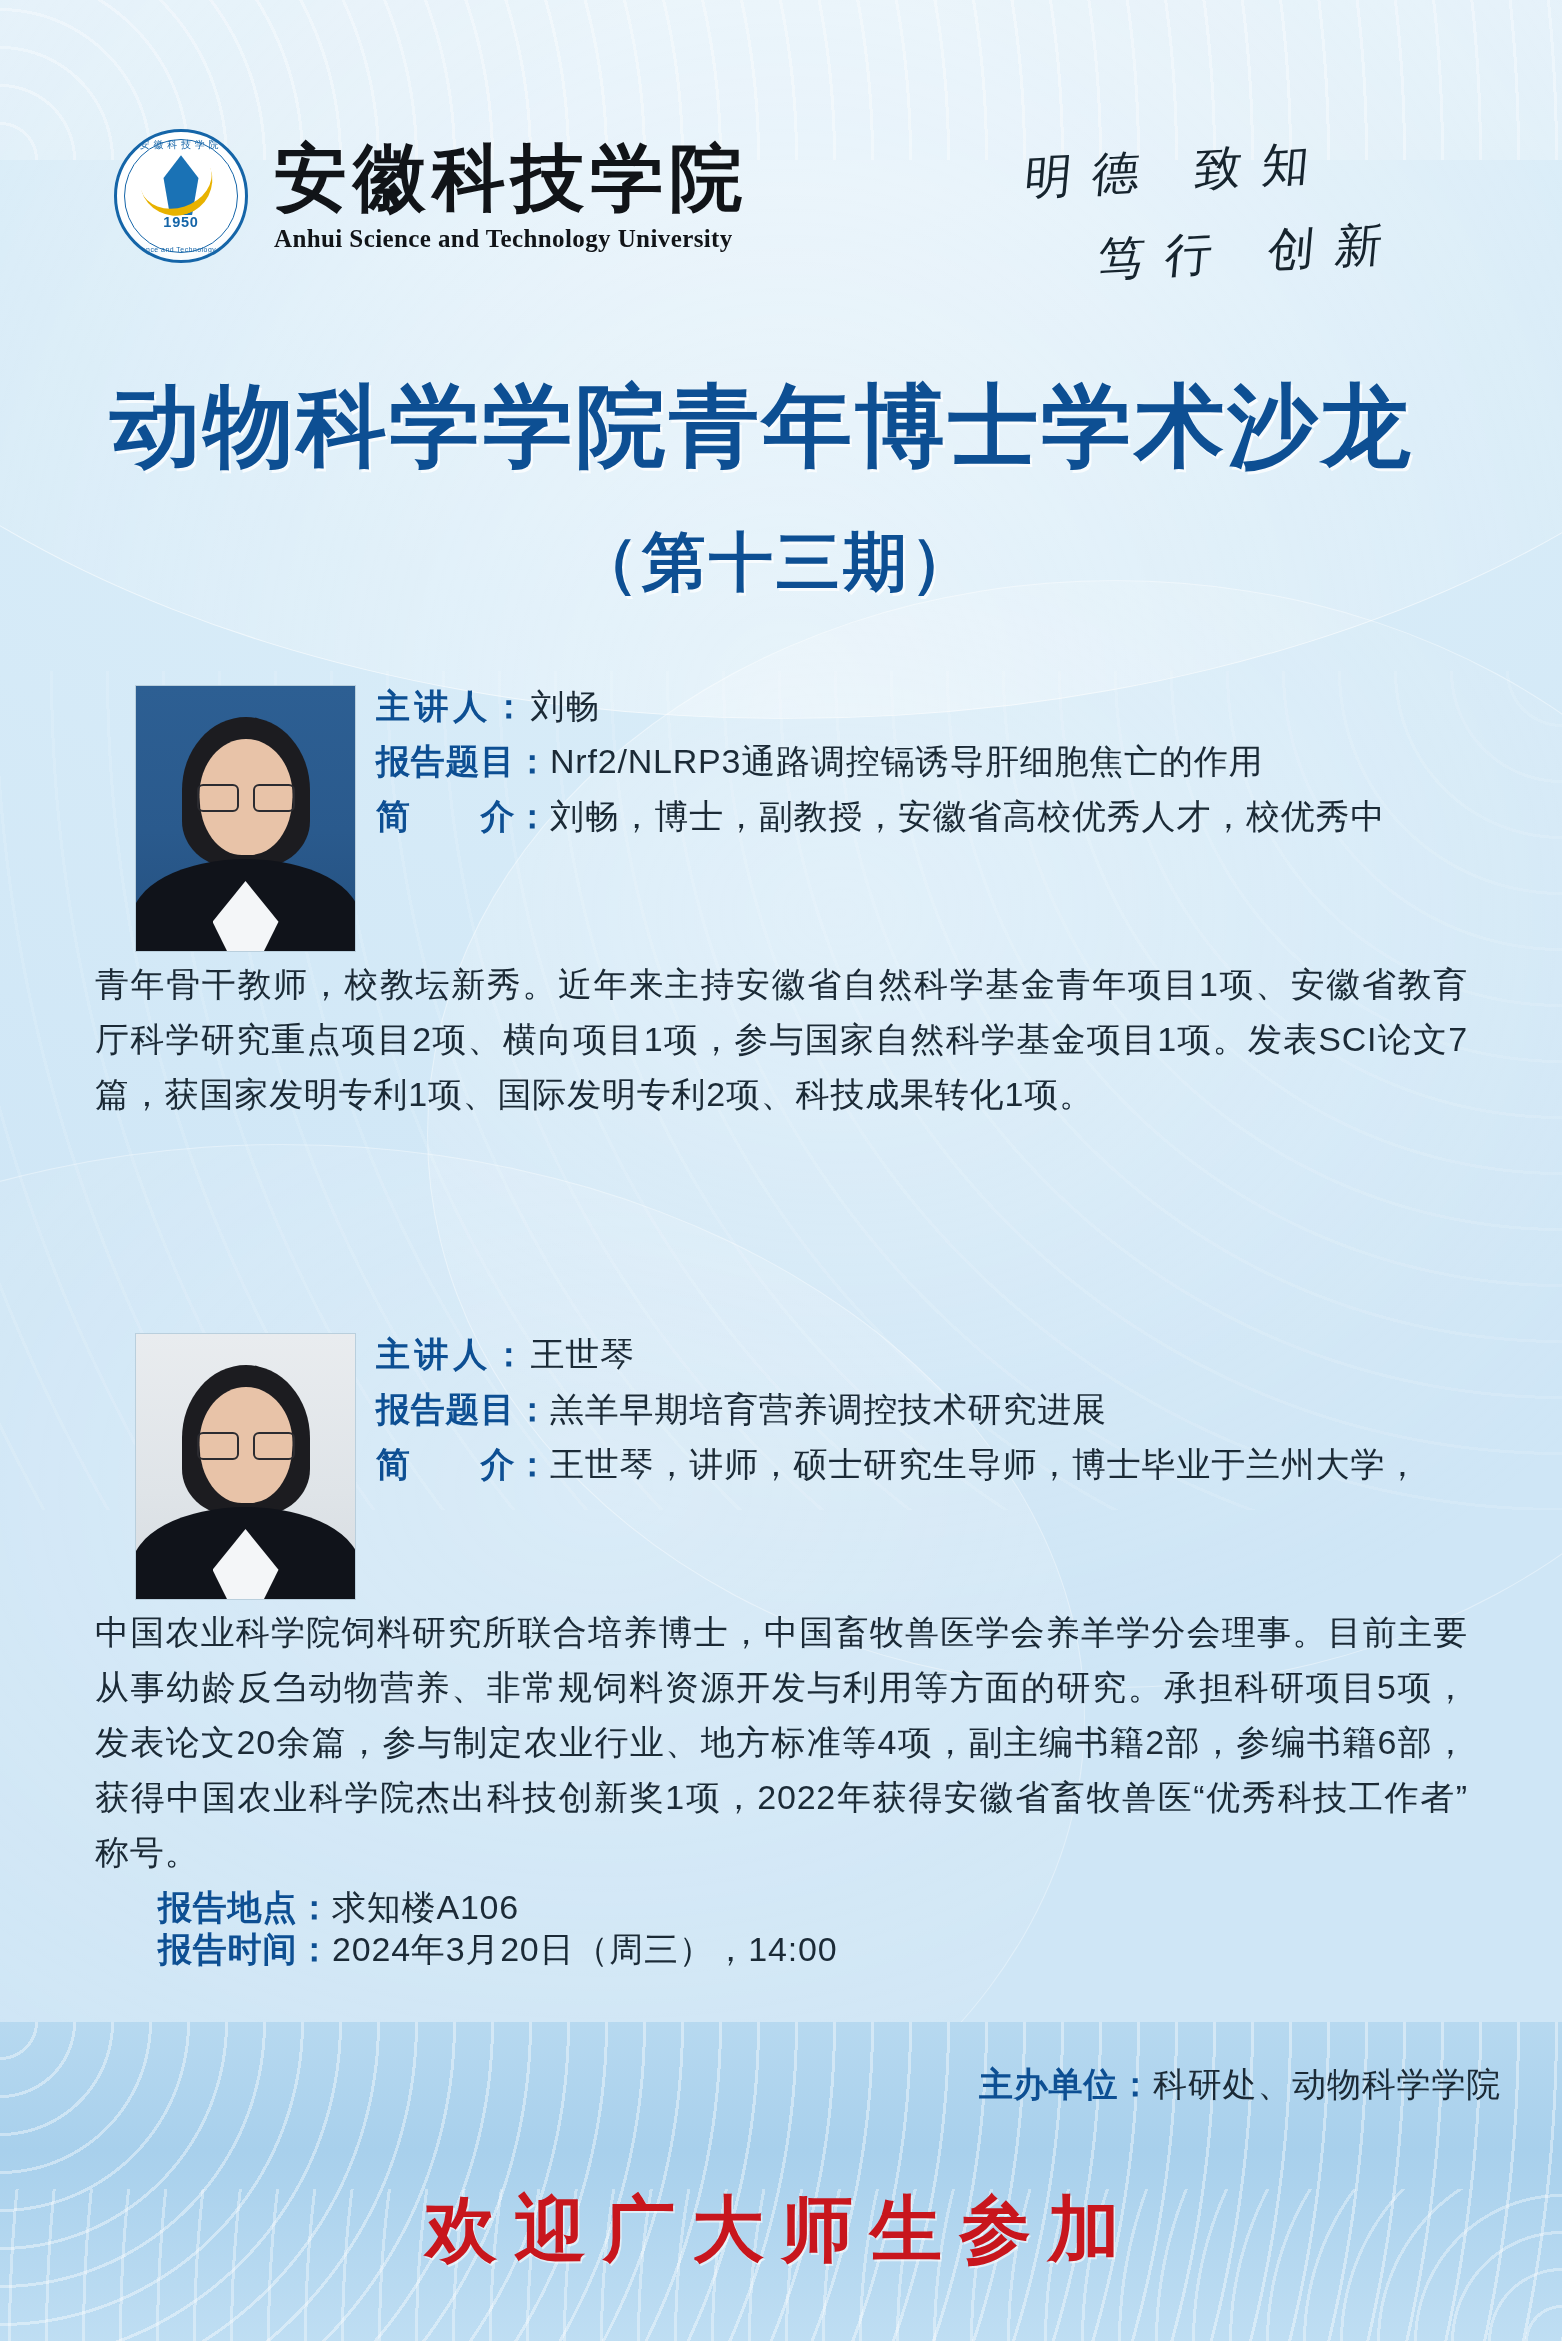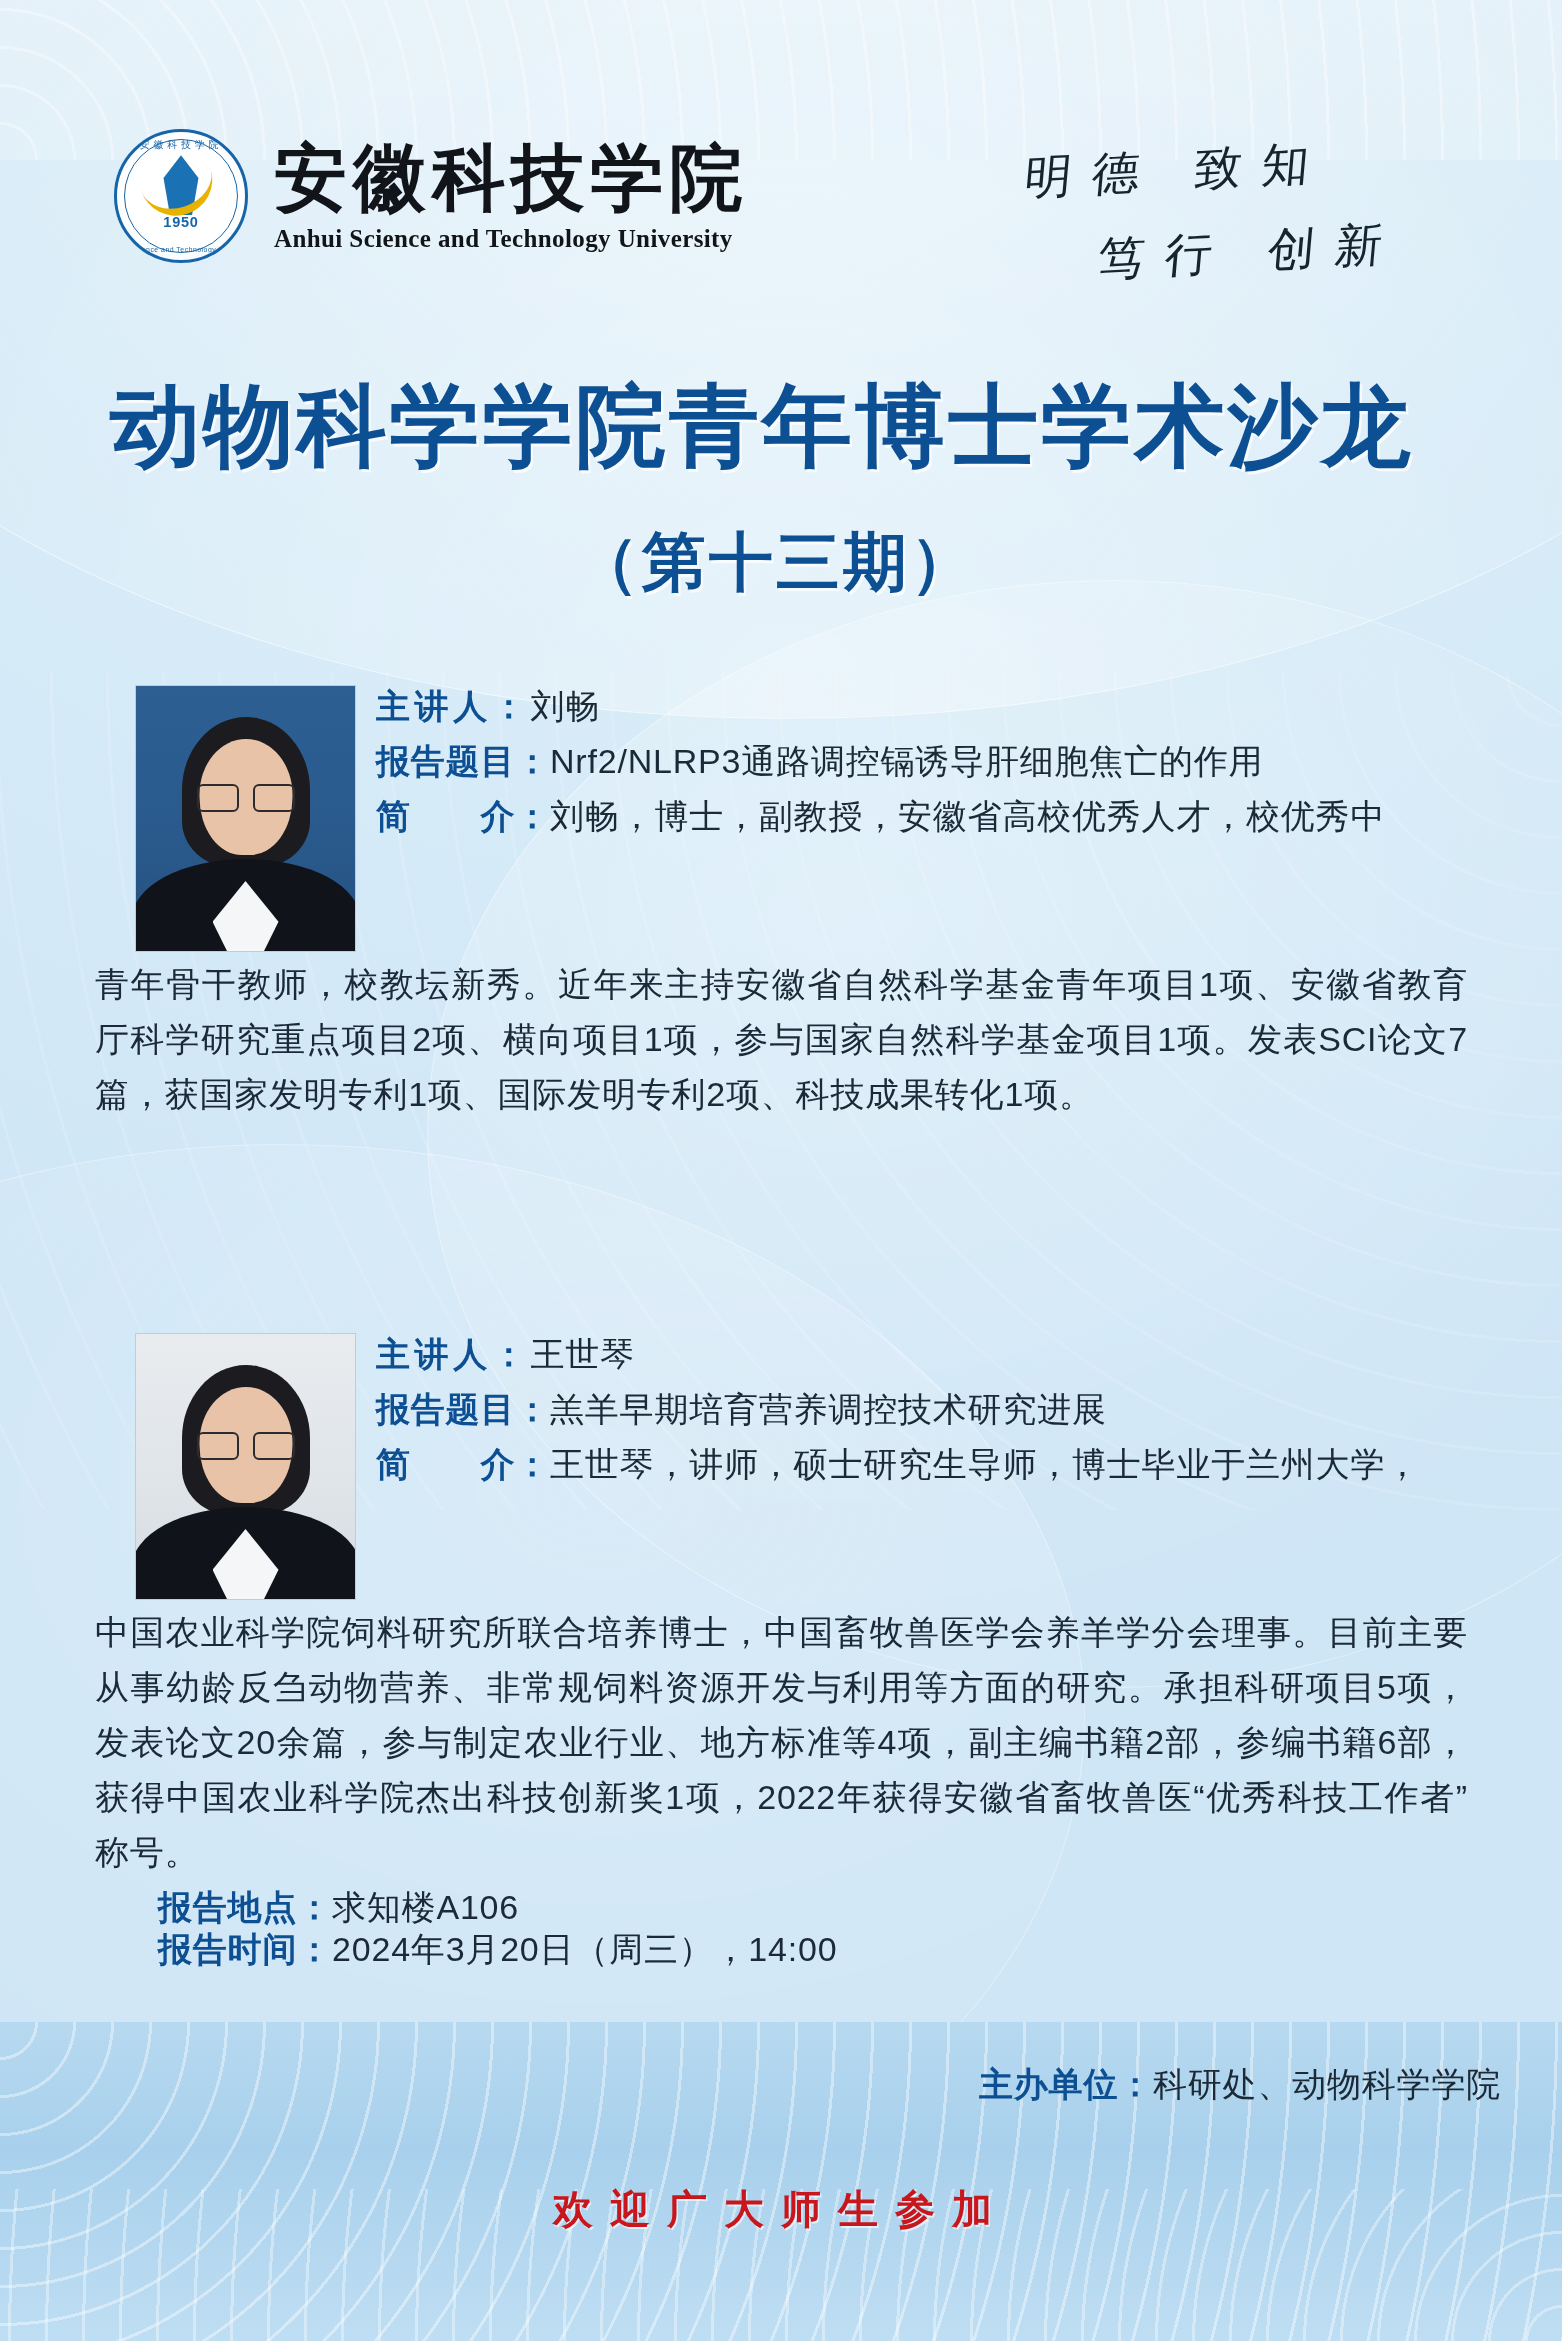--- a/index.html
+++ b/index.html
@@ -320,21 +320,21 @@
   .info-3 { top: 2057px; text-align: right; }
   .info .line { font-size: 34px; }
 
   .welcome {
     position: absolute;
     left: 0; top: 2182px;
     width: 1562px;
     text-align: center;
     font-family: "DejaVu Serif", "Liberation Serif", serif;
     font-weight: bold;
-    font-size: 40px;
+    font-size: 72px;
     letter-spacing: 17px;
     color: #c8161d;
     text-shadow: 1.5px 2.3px 0 rgba(255,255,255,0.6);
   }
 </style>
 </head>
 <body>
 
 <div class="poster">
 

